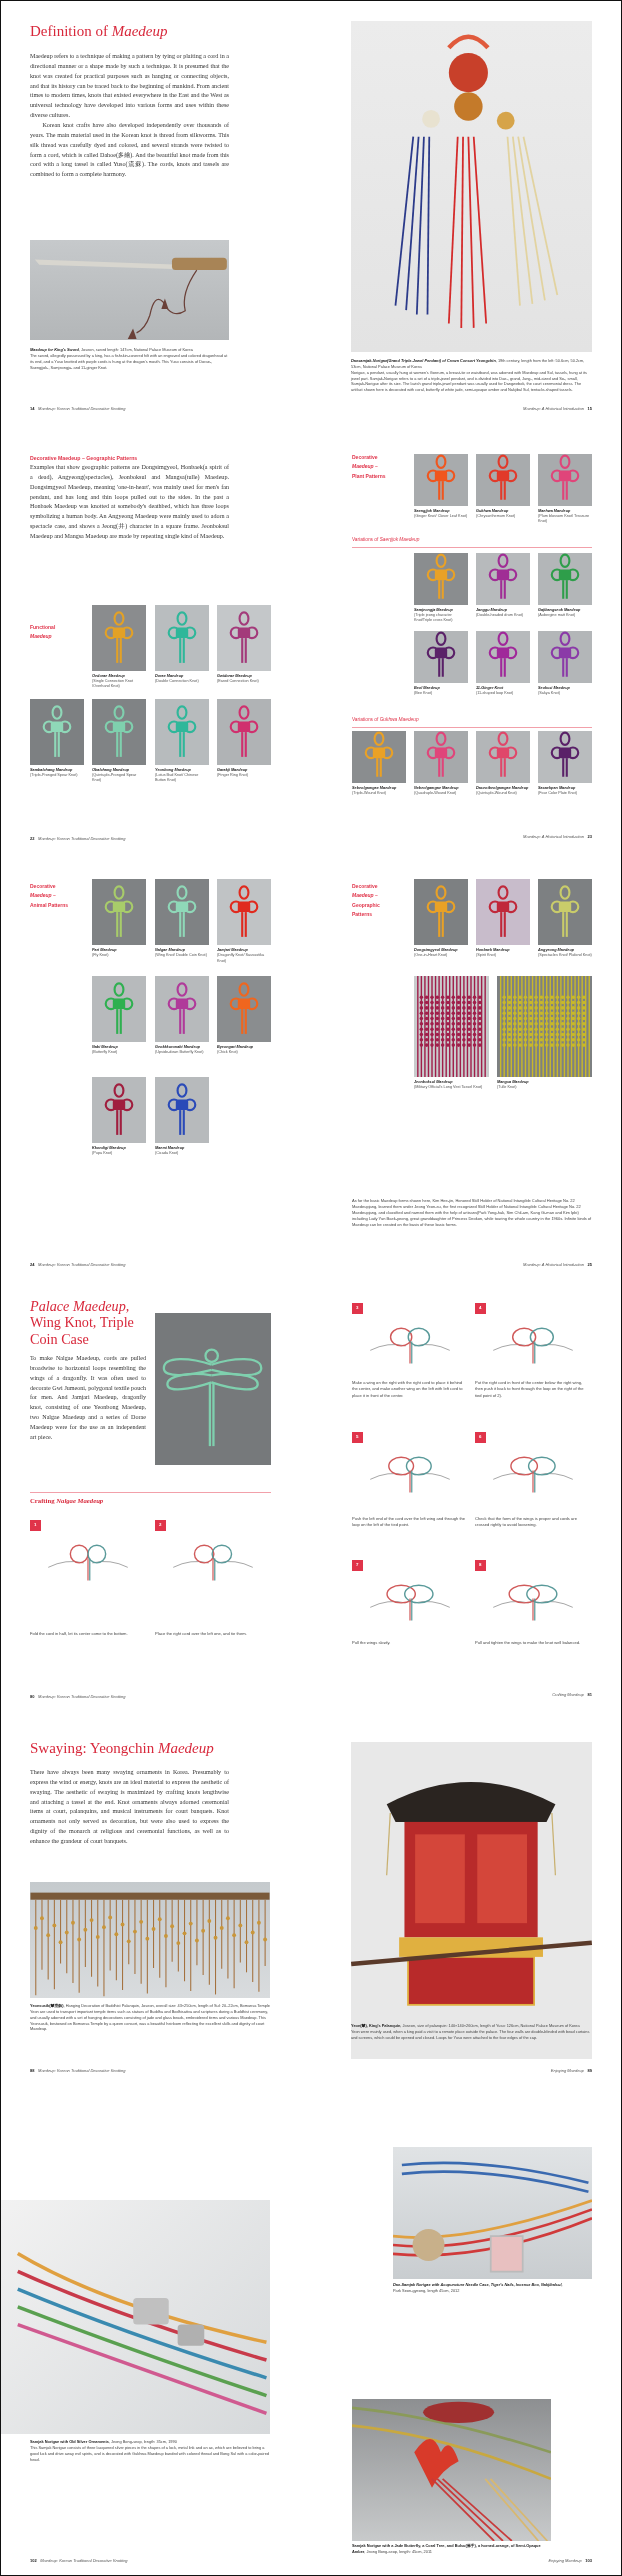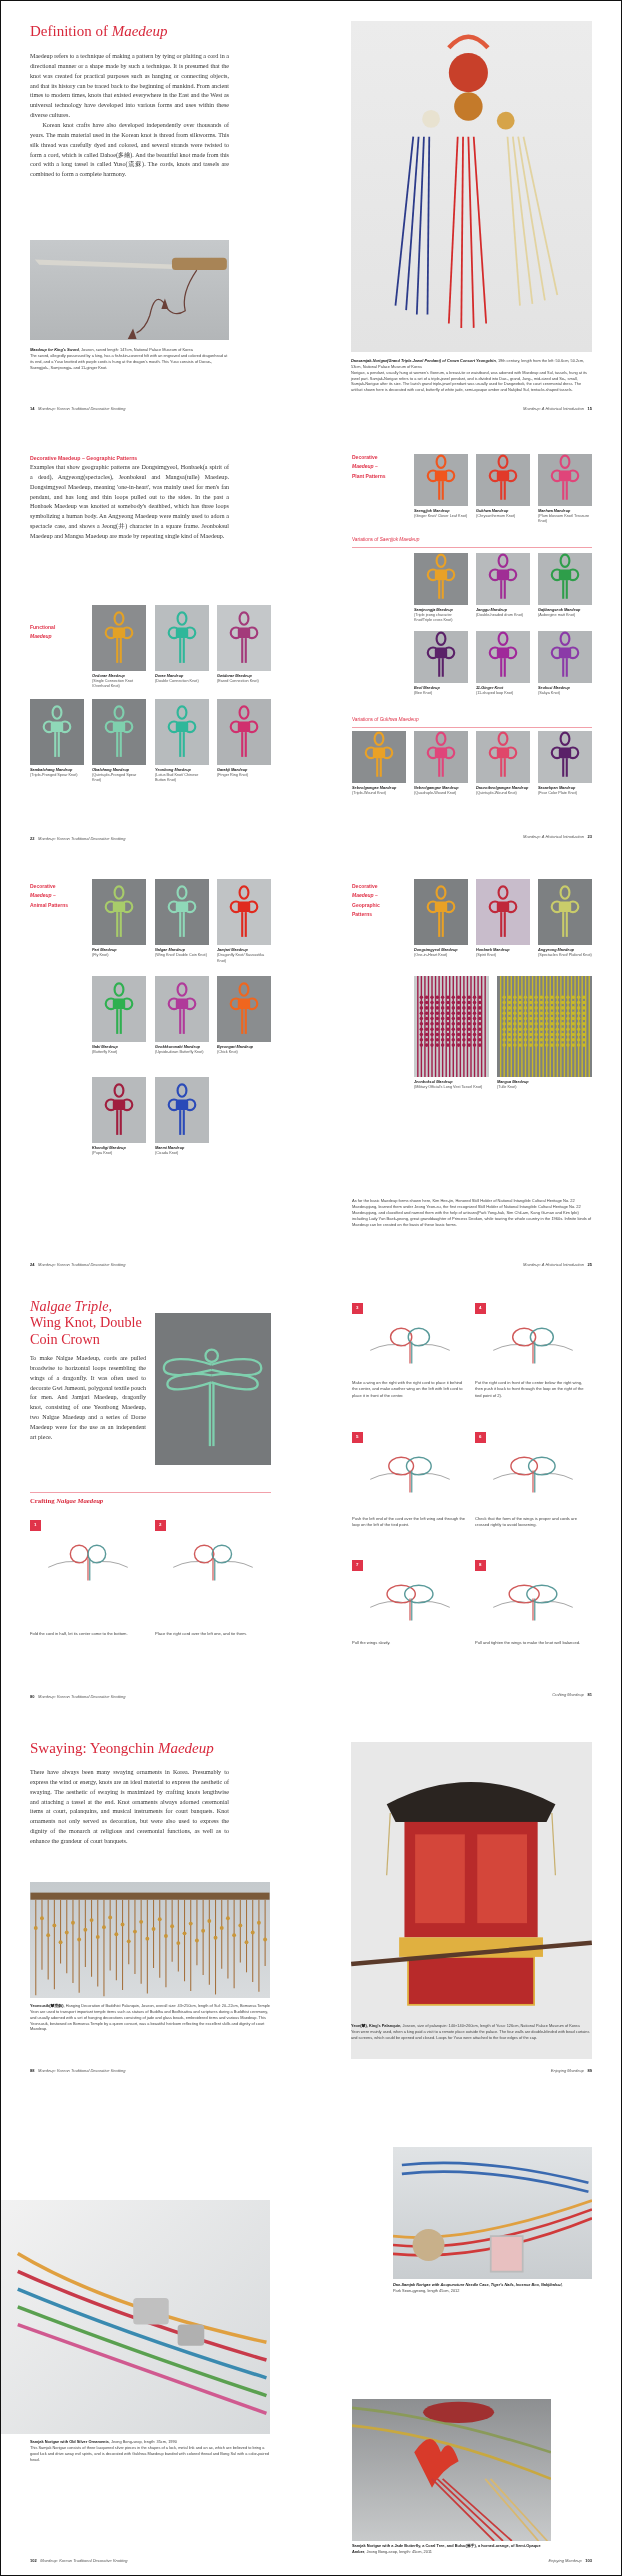--- a/index.html
+++ b/index.html
@@ -916,21 +916,21 @@
         </div>
       </div>
     <div class="cap" style="left:41px; top:340px; width:240px; font-size:4px;">As for the basic Maedeup forms shown here, Kim Hee-jin, Honored Skill Holder of National Intangible Cultural Heritage No. 22 Maedeupjang, learned them under Jeong Yeon-su, the first recognized Skill Holder of National Intangible Cultural Heritage No. 22 Maedeupjang, and classified and named them with the help of artisans(Park Yong-hak, Sim Chil-am, Kang Gi-man and Kim Ipbi) including Lady Yun Baek-yeong, great granddaughter of Princess Deokon, while touring the whole country in the 1960s. Infinite kinds of Maedeup can be created on the basis of these basic forms.</div>
     <div class="folio" style="right:30px; top:404px;"><i>Maedeup: A Historical Introduction</i><b style="margin-right:0">25</b></div>
   </div>
 </div>
 
 <div class="spread" style="top:1276px; height:449px;">
   <div class="page left">
     <h1 class="title" style="left:30px; top:22px; width:120px; font-size:14.2px;">
-      <i>Nalgae Triple,</i><br><span>Wing Knot, Double</span><br><span>Coin Crown</span>
+      <i>Palace Maedeup,</i><br><span>Wing Knot, Triple</span><br><span>Coin Case</span>
     </h1>
     <div class="body-text" style="left:30px; top:78px; width:116px;">
       <p>To make Nalgae Maedeup, cords are pulled broadwise to horizontal loops resembling the wings of a dragonfly. It was often used to decorate Gwi Jumeoni, polygonal textile pouch for men. And Jamjari Maedeup, dragonfly knot, consisting of one Yeonbong Maedeup, two Nalgae Maedeup and a series of Dorae Maedeup were for the use as an independent art piece.</p>
     </div>
     <div class="photo" style="left:155px; top:37px; width:116px; height:152px; background:#76797b;">
       <svg width="116" height="152" viewBox="0 0 131 171">
         <g fill="none" stroke="#7fd0ae" stroke-width="2.6">
           <ellipse cx="64" cy="48" rx="7" ry="7"></ellipse>
           <path d="M64 58 C40 50 10 48 10 62 C10 74 40 70 64 64"></path>
           <path d="M64 58 C88 50 120 48 120 62 C120 74 88 70 64 64"></path>

